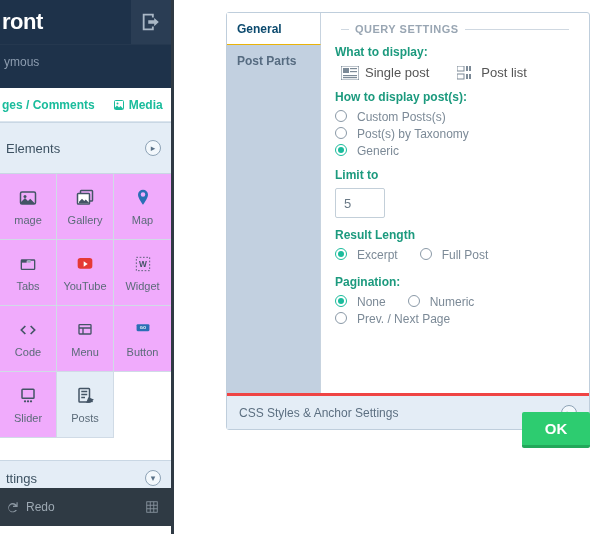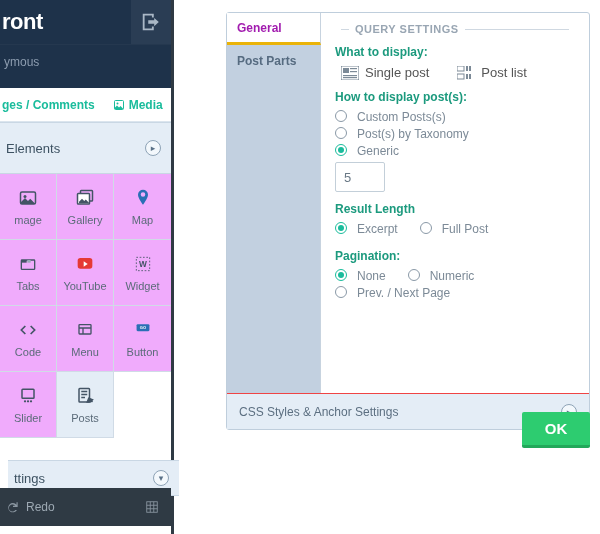--- a/index.html
+++ b/index.html
@@ -24,28 +24,28 @@
   .grid { display: grid; grid-template-columns: repeat(3, 1fr); }
   .cell { height: 66px; border-right: 1px solid #d0dbe6; border-bottom: 1px solid #d0dbe6; display: flex; flex-direction: column; align-items: center; justify-content: center; gap: 6px; background: #f0abfc; font-size: 11px; color: #5b6b79; cursor: pointer; }
   .cell:nth-child(3n) { border-right: none; }
   .cell .ic { width: 22px; height: 20px; display: flex; align-items: center; justify-content: center; color: #435465; font-size: 16px; }
   .cell.sel { background: #e4edf6; }
 
   .redo-row { position: absolute; bottom: 8px; left: 0; width: 171px; height: 38px; background: #2f3a44; color: #9da9b3; display: flex; align-items: center; justify-content: space-between; padding: 0 12px 0 6px; font-size: 12px; }
   .grid-ic { width: 14px; height: 14px; display: inline-block; }
   .grid-ic svg { width: 14px; height: 14px; fill: #8a96a1; }
 
-  .settings-head { position: absolute; left: 8px; bottom: 38px; height: 36px; width: 171px; }
+  .settings-head { position: absolute; left: 0; bottom: 38px; height: 36px; width: 171px; }
 
   
   .panel { position: absolute; left: 226px; top: 12px; width: 364px; background: #fff; border: 1px solid #bfcedc; border-radius: 3px; }
   .panel-body { display: flex; }
   .side-tabs { width: 94px; background: #fff; }
   .stab { height: 32px; display: flex; align-items: center; padding-left: 10px; font-size: 12px; border-right: 1px solid #c7d3df; cursor: pointer; }
-  .stab.first { color: #a21caf; font-weight: bold; border-bottom: 3px solid #eab308; }
+  .stab.first { color: #0c4a6e; font-weight: bold; border-bottom: 1px solid #eab308; }
   .stab.active { background: #c2d0e0; color: #566b80; font-weight: bold; border-right: none; }
   .side-tabs-fill { height: 316px; border-right: 1px solid #c7d3df; background: #c2d0e0; }
 
   .content { flex: 1; padding: 10px 14px 14px 14px; }
   .legend { color: #99a6b3; font-size: 11px; font-weight: bold; letter-spacing: 0.5px; display: flex; align-items: center; margin-bottom: 10px; }
   .legend::before, .legend::after { content: ""; flex: 0 0 8px; border-top: 1px solid #cfd8e1; margin: 0 6px; }
   .legend::after { flex: 1; }
 
   .lbl { color: #1c9a7e; font-weight: bold; font-size: 12px; margin-bottom: 6px; margin-top: 10px; }
   .lbl:first-of-type { margin-top: 0; }
@@ -56,21 +56,21 @@
   .radio-row .r.on::after { content: ""; position: absolute; left: 2px; top: 2px; width: 6px; height: 6px; background: #1abc9c; border-radius: 50%; }
   .disp-row { display: flex; align-items: center; gap: 6px; }
   .disp-row .opt { display: flex; align-items: center; gap: 6px; margin-right: 16px; }
   .smicon { width: 18px; height: 14px; display: inline-flex; }
   .smicon svg { width: 18px; height: 14px; }
 
   .numbox { width: 50px; height: 30px; border: 1px solid #c3cfd9; border-radius: 2px; display: flex; align-items: center; padding-left: 8px; font-size: 13px; color: #6a7986; margin-top: 4px; margin-bottom: 4px; }
 
   .inline-group { display: flex; gap: 22px; flex-wrap: wrap; }
 
-  .css-row { height: 36px; background: #e4edf6; border-top: 1px solid #ef4444; display: flex; align-items: center; justify-content: space-between; padding: 0 12px; color: #5c6f81; font-size: 12px; cursor: pointer; }
+  .css-row { height: 36px; background: #e4edf6; border-top: 3px solid #ef4444; display: flex; align-items: center; justify-content: space-between; padding: 0 12px; color: #5c6f81; font-size: 12px; cursor: pointer; }
 
   .ok-btn { position: absolute; left: 522px; top: 412px; width: 68px; height: 36px; background: #2dcc70; border-bottom: 3px solid #22a85a; color: #fff; font-size: 15px; font-weight: bold; display: flex; align-items: center; justify-content: center; border-radius: 2px; cursor: pointer; }
 </style>
 </head>
 <body>
 
 <div class="sidebar">
   <div class="topbar">
     <div class="logo">ront</div>
     <div class="exit-btn">
@@ -275,20 +275,21 @@
         </div>
       <div class="radio-row">
           <span class="r"></span>
           <span>Post(s) by Taxonomy</span>
         </div>
       <div class="radio-row">
           <span class="r on"></span>
           <span>Generic</span>
         </div>
 
+      <div class="lbl">Limit to</div>
       <div class="numbox">5</div>
 
       <div class="lbl">Result Length</div>
       <div class="inline-group">
         <div class="radio-row">
             <span class="r on"></span>
             <span>Excerpt</span>
           </div>
         <div class="radio-row">
             <span class="r"></span>

